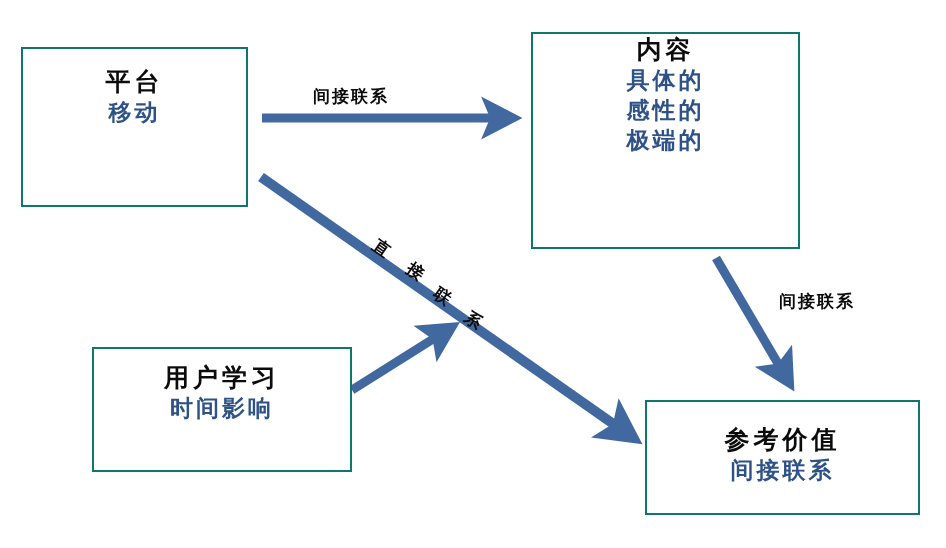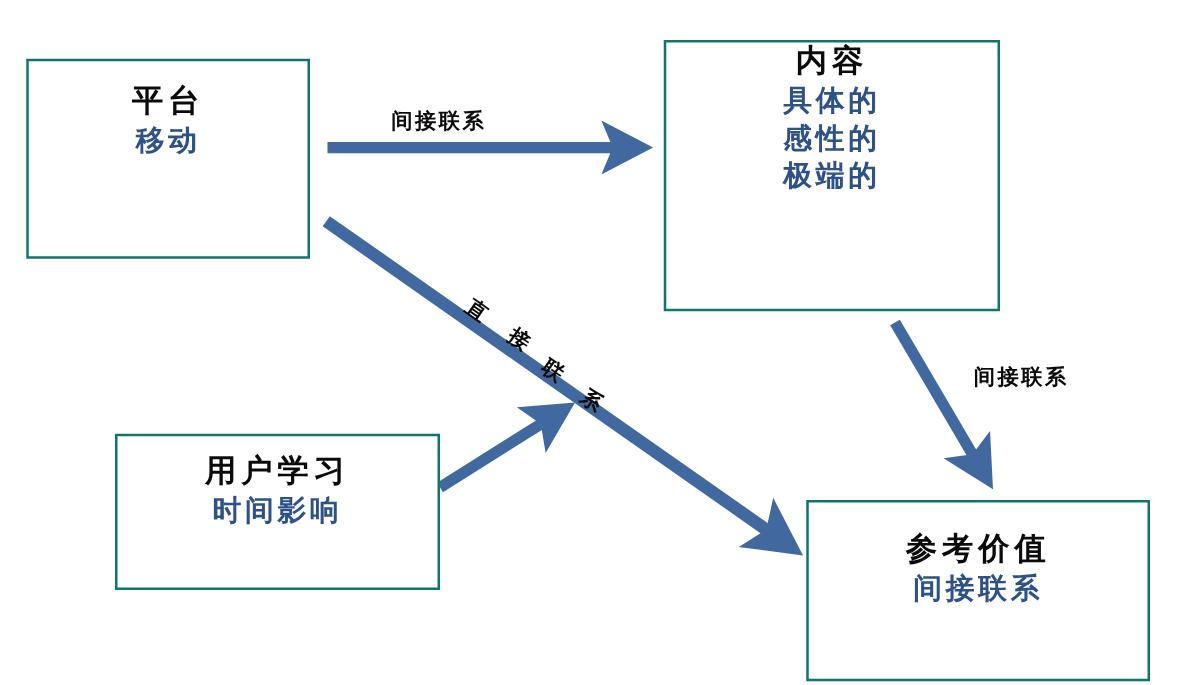--- a/index.html
+++ b/index.html
@@ -63,21 +63,21 @@
     top: 0;
     width: 946px;
     height: 548px;
     pointer-events: none;
   }
 
   
   #node-platform   { left: 21px;  top: 47px;  width: 227px; height: 160px; padding-top: 17px; }
   #node-content    { left: 531px; top: 32px;  width: 269px; height: 217px; }
   #node-learning   { left: 92px;  top: 347px; width: 260px; height: 125px; padding-top: 13px; }
-  #node-reference  { left: 645px; top: 400px; width: 275px; height: 145px; padding-top: 22px; }
+  #node-reference  { left: 645px; top: 400px; width: 275px; height: 115px; padding-top: 22px; }
 </style>
 </head>
 <body>
 
 <div id="canvas">
 
   <svg class="arrows" viewBox="0 0 946 548">
     <defs>
       <marker id="ah" markerWidth="5" markerHeight="5" refX="2.1" refY="2.5" orient="auto" markerUnits="strokeWidth">
         <path d="M0,0.1 L4.6,2.5 L0,4.9 L1.0,2.5 Z" fill="#41699f"></path>

